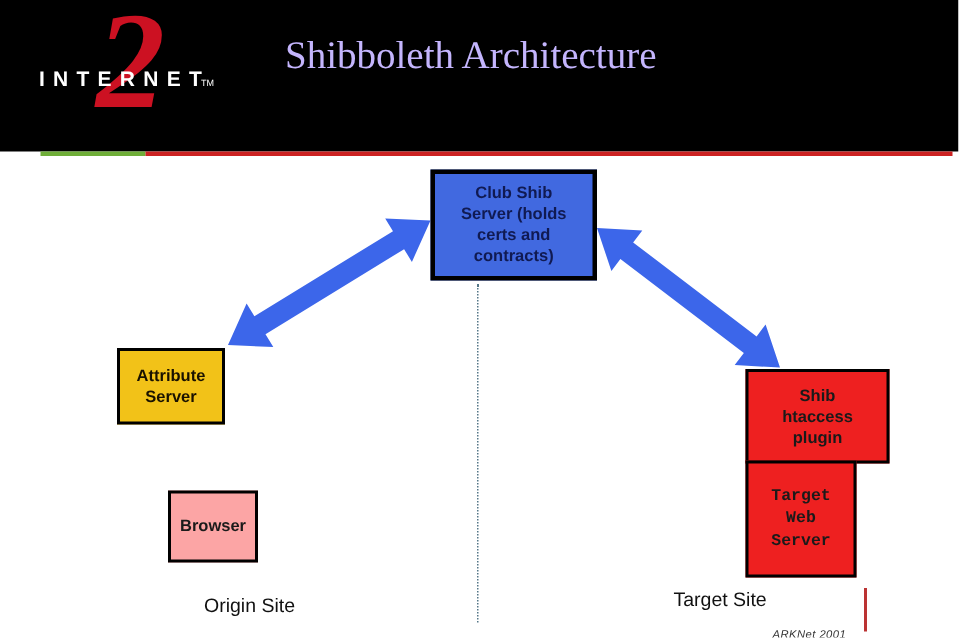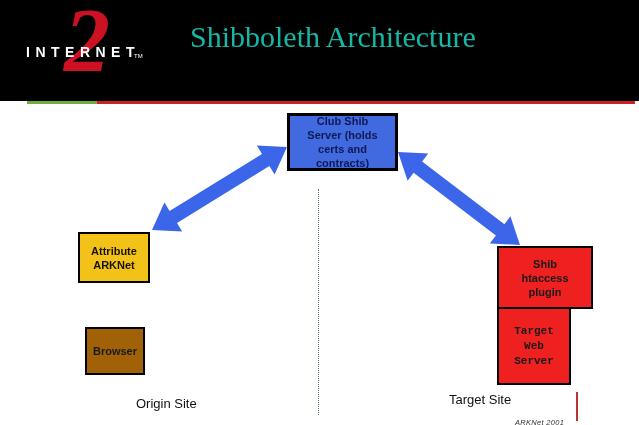--- a/index.html
+++ b/index.html
@@ -33,22 +33,22 @@
     letter-spacing: 5.5px; color: #ffffff; z-index: 2;
     white-space: nowrap;
   }
   .logo-tm {
     position: absolute; left: 116px; top: 53px;
     font-size: 6px; color: #ffffff; z-index: 2; letter-spacing: 0;
   }
   .slide-title {
     position: absolute; left: 190px; top: 22px;
     font-family: "Liberation Serif", serif;
-    font-size: 30px; line-height: 30px;
-    color: #14b8a6; z-index: 2;
+    font-size: 26px; line-height: 30px;
+    color: #c4b5fd; z-index: 2;
   }
   .underline-green {
     position: absolute; left: 27px; top: 101px;
     width: 70px; height: 3px; z-index: 3;
   }
   .underline-red {
     position: absolute; left: 97px; top: 101px;
     width: 538px; height: 3px; z-index: 3;
   }
 
@@ -65,21 +65,21 @@
     z-index: 4;
   }
   .dbox {
     position: absolute; z-index: 10;
     display: flex; align-items: center; justify-content: center;
     text-align: center;
     font-weight: bold; font-size: 11px; line-height: 14px;
     white-space: pre-line;
   }
   .box-club {
-    left: 287px; top: 113px; width: 111px; height: 58px;
+    left: 287px; top: 113px; width: 111px; height: 74px;
     border: 3px solid #000000;
     color: #101a52;
   }
   .box-attribute {
     left: 78px; top: 232px; width: 72px; height: 51px;
     border: 2px solid #000000;
     color: #1a1200;
   }
   .box-browser {
     left: 85px; top: 327px; width: 60px; height: 48px;
@@ -139,24 +139,24 @@
 
 <div class="dbox box-club" style="background: rgb(65, 105, 224);">
   <span>Club Shib
 Server (holds
 certs and
 contracts)</span>
 </div>
 
 <div class="dbox box-attribute" style="background: rgb(242, 194, 24);">
   <span>Attribute
-ARKNet</span>
+Server</span>
 </div>
 
-<div class="dbox box-browser" style="background: #a16207;">
+<div class="dbox box-browser" style="background: #fca5a5; margin-left: 27px;">
   <span>Browser</span>
 </div>
 
 <div class="dbox box-plugin" style="background: rgb(238, 32, 32);">
   <span>Shib
 htaccess
 plugin</span>
 </div>
 
 <div class="dbox box-target" style="background: rgb(238, 32, 32); font-family: Liberation Mono, monospace;">

